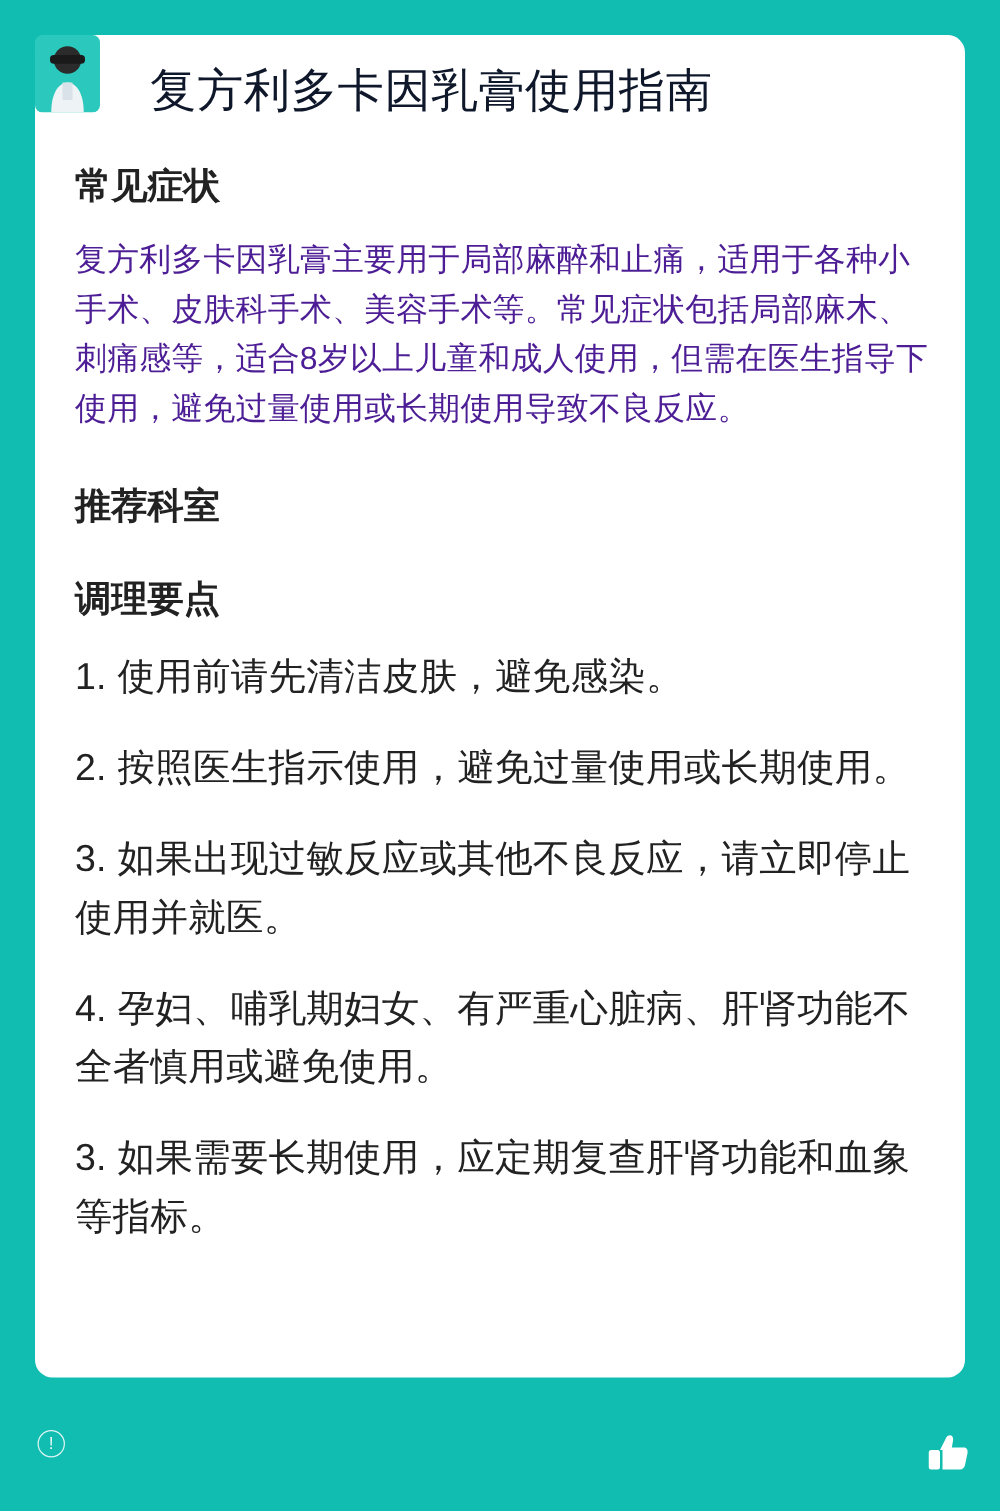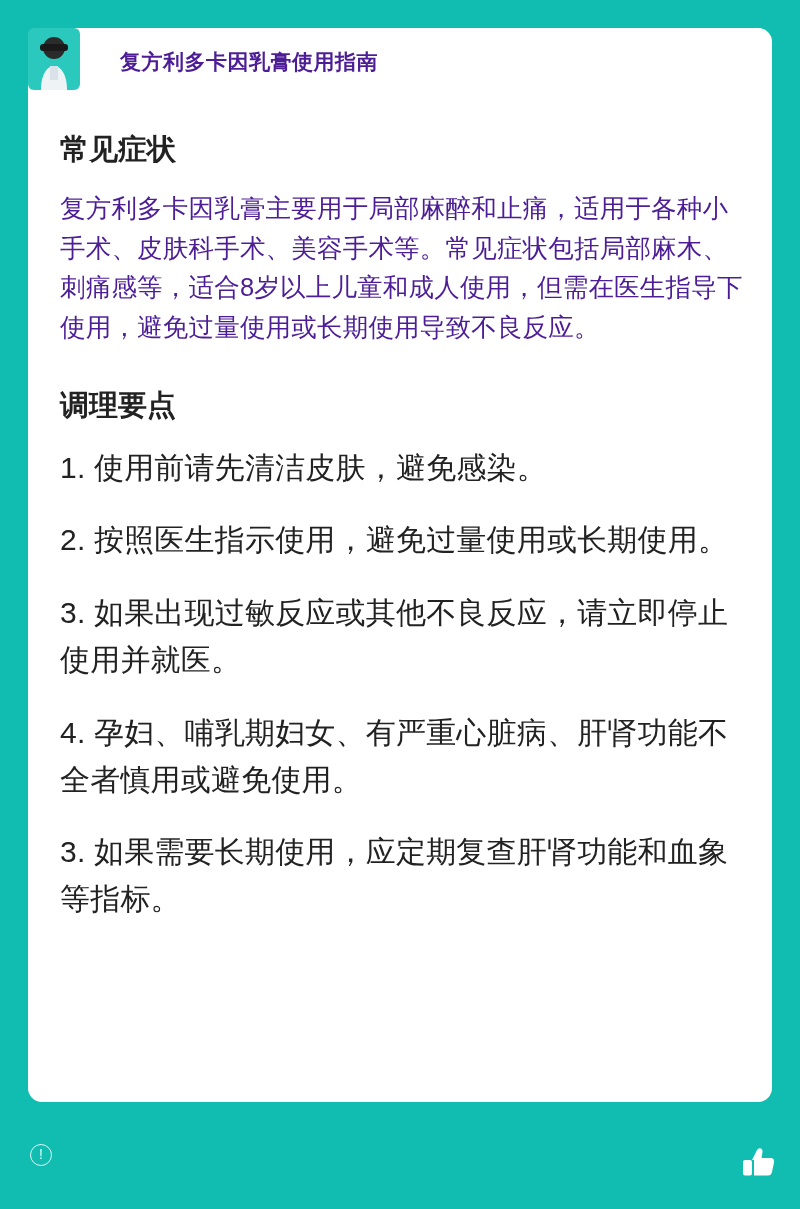--- a/index.html
+++ b/index.html
@@ -30,23 +30,23 @@
     left: 28px;
     top: 28px;
     width: 52px;
     height: 62px;
   }
   .doc-icon svg { display: block; }
   .title {
     position: absolute;
     left: 120px;
     top: 48px;
-    font-size: 21px;
-    font-weight: bold;
-    color: #4c1d95;
+    font-size: 37px;
+    font-weight: normal;
+    color: #0f172a;
     letter-spacing: 0.5px;
     white-space: nowrap;
   }
   .content {
     position: absolute;
     left: 60px;
     top: 132px;
     width: 684px;
   }
   h2.section {
@@ -130,20 +130,21 @@
     </svg>
   </div>
 
   <div class="title">复方利多卡因乳膏使用指南</div>
 
   <div class="content">
 
     <h2 class="section">常见症状</h2>
     <p class="body">复方利多卡因乳膏主要用于局部麻醉和止痛，适用于各种小手术、皮肤科手术、美容手术等。常见症状包括局部麻木、刺痛感等，适合8岁以上儿童和成人使用，但需在医生指导下使用，避免过量使用或长期使用导致不良反应。</p>
 
+    <h2 class="section tight">推荐科室</h2>
 
     <h2 class="section tight">调理要点</h2>
     <div class="list">
       <p class="list-item">1. 使用前请先清洁皮肤，避免感染。</p>
       <p class="list-item">2. 按照医生指示使用，避免过量使用或长期使用。</p>
       <p class="list-item">3. 如果出现过敏反应或其他不良反应，请立即停止使用并就医。</p>
       <p class="list-item">4. 孕妇、哺乳期妇女、有严重心脏病、肝肾功能不全者慎用或避免使用。</p>
       <p class="list-item">3. 如果需要长期使用，应定期复查肝肾功能和血象等指标。</p>
     </div>
 

